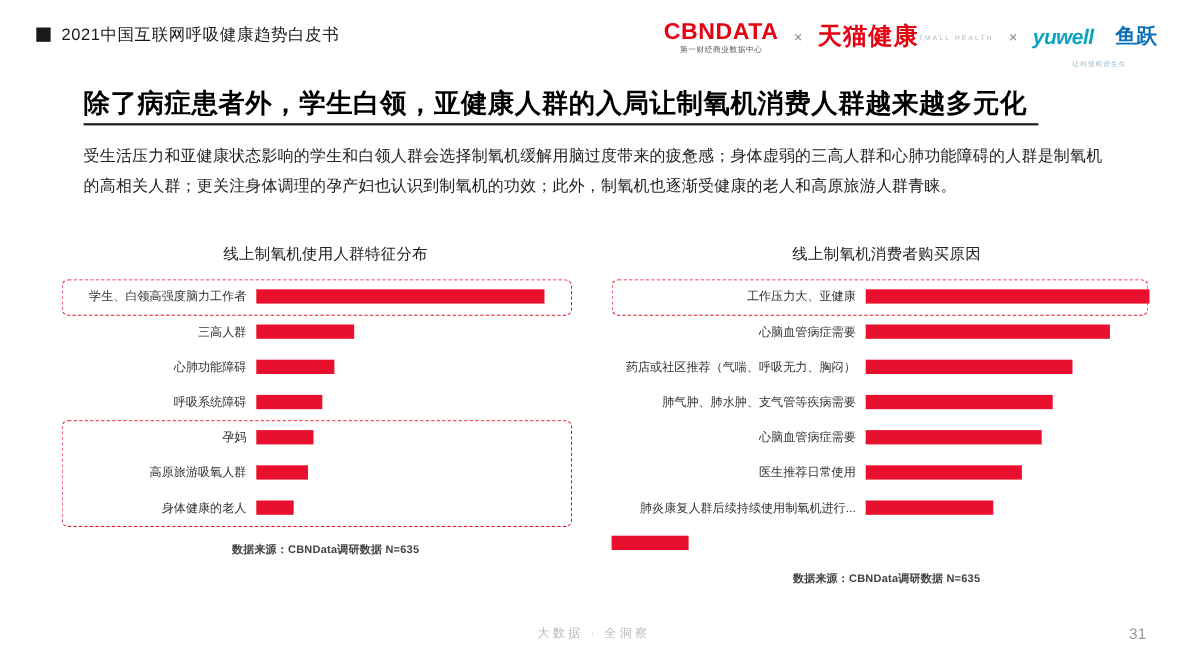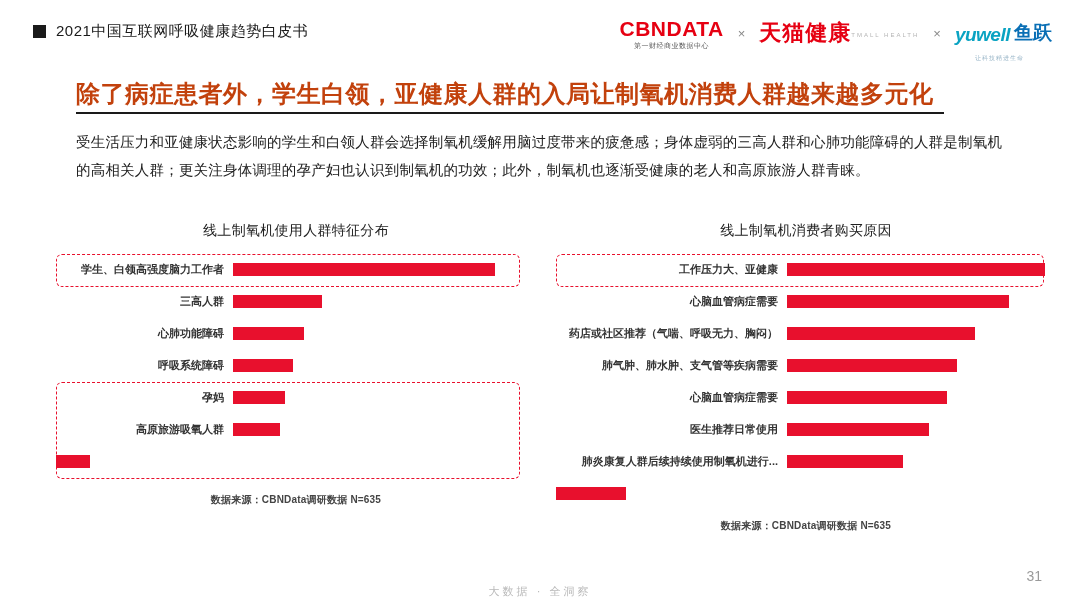--- a/index.html
+++ b/index.html
@@ -25,62 +25,62 @@
   .logos{
     position:absolute;right:28px;top:14px;height:38px;display:flex;align-items:center;gap:14px;
   }
   .logo-cbn{display:flex;flex-direction:column;align-items:center;line-height:1;}
   .logo-cbn .main{font-size:21px;font-weight:bold;color:#e60012;letter-spacing:.5px;display:flex;align-items:center;}
   .logo-cbn .sub{font-size:7px;color:#555;margin-top:3px;letter-spacing:.5px;}
   .logo-x{font-size:13px;color:#888;font-weight:300;}
   .logo-tm{display:flex;align-items:center;line-height:1;}
   .logo-tm .main{font-size:22px;font-weight:bold;color:#e60012;letter-spacing:1px;}
   .logo-tm .sub{font-size:6px;color:#b5b5b5;margin-top:3px;letter-spacing:2px;}
-  .logo-yw{display:flex;align-items:flex-end;gap:4px;}
+  .logo-yw{display:flex;align-items:flex-end;gap:20px;}
   .logo-yw .lat{font-size:19px;color:#0aa3c2;font-weight:bold;font-style:italic;letter-spacing:-.5px;}
   .logo-yw .cn{font-size:19px;color:#0a6fb5;font-weight:bold;}
   .logo-yw .tag{position:absolute;right:28px;top:40px;font-size:6px;color:#9bb7c9;letter-spacing:1px;}
   
   .main-title{
     position:absolute;left:76px;top:78px;width:930px;
-    font-size:24px;font-weight:bold;color:#c2410c;letter-spacing:.5px;
+    font-size:24px;font-weight:bold;color:#000000;letter-spacing:.5px;
   }
   .title-underline{
     position:absolute;left:76px;top:112px;width:868px;height:2px;background:#1a1a1a;
   }
   .paragraph{
     position:absolute;left:76px;top:128px;width:930px;
     font-size:14.5px;line-height:28px;color:#222;letter-spacing:.2px;
   }
   
   .chart-block{position:absolute;top:222px;}
   .chart-left{left:56px;width:480px;}
   .chart-right{left:556px;width:500px;}
   .chart-title{
     text-align:center;font-size:14px;color:#222;letter-spacing:.3px;margin-bottom:18px;
   }
-  .rows{position:relative;font-weight:bold;}
+  .rows{position:relative;}
   .row{display:flex;align-items:center;height:23px;margin-bottom:9px;}
   .row .lbl{
     font-size:11px;color:#333;text-align:right;padding-right:9px;white-space:nowrap;overflow:hidden;
   }
   .chart-left .row .lbl{width:168px;}
   .chart-right .row .lbl{width:222px;}
   .bar{height:13px;background:#e8102d;}
   .src{
     font-size:10px;color:#444;text-align:center;margin-top:14px;letter-spacing:.2px;font-weight:bold;
   }
   .chart-left .src{margin-top:20px;}
   
   .dash{
     position:absolute;border:1px dashed #e8102d;border-radius:6px;pointer-events:none;
   }
   
   .footer-note{
-    position:absolute;left:0;top:584px;width:1080px;text-align:center;
+    position:absolute;left:0;top:568px;width:1080px;text-align:center;
     font-size:11px;color:#b9b9b9;letter-spacing:3px;
   }
   .page-num{
     position:absolute;right:38px;top:568px;font-size:14px;color:#9a9a9a;
   }
 </style>
 </head>
 <body>
 
 <div class="header">
@@ -132,20 +132,21 @@
       </div>
       <div class="row">
         <div class="lbl">孕妈</div>
         <div class="bar" style="width: 52.4px; background: rgb(232, 16, 45);"></div>
       </div>
       <div class="row">
         <div class="lbl">高原旅游吸氧人群</div>
         <div class="bar" style="width: 47.16px; background: rgb(232, 16, 45);"></div>
       </div>
       <div class="row">
+        <div class="lbl">身体健康的老人</div>
         <div class="bar" style="width: 34.06px; background: rgb(232, 16, 45);"></div>
       </div>
       <div class="dash" style="top: -4px; height: 31px; left: 0px; width: 462px;"></div>
       <div class="dash" style="top: 124px; height: 95px; left: 0px; width: 462px;"></div>
     </div>
   <div class="src">数据来源：CBNData调研数据 N=635</div>
 </div>
 
 <div class="chart-block chart-right">
   <div class="chart-title">线上制氧机消费者购买原因</div>

